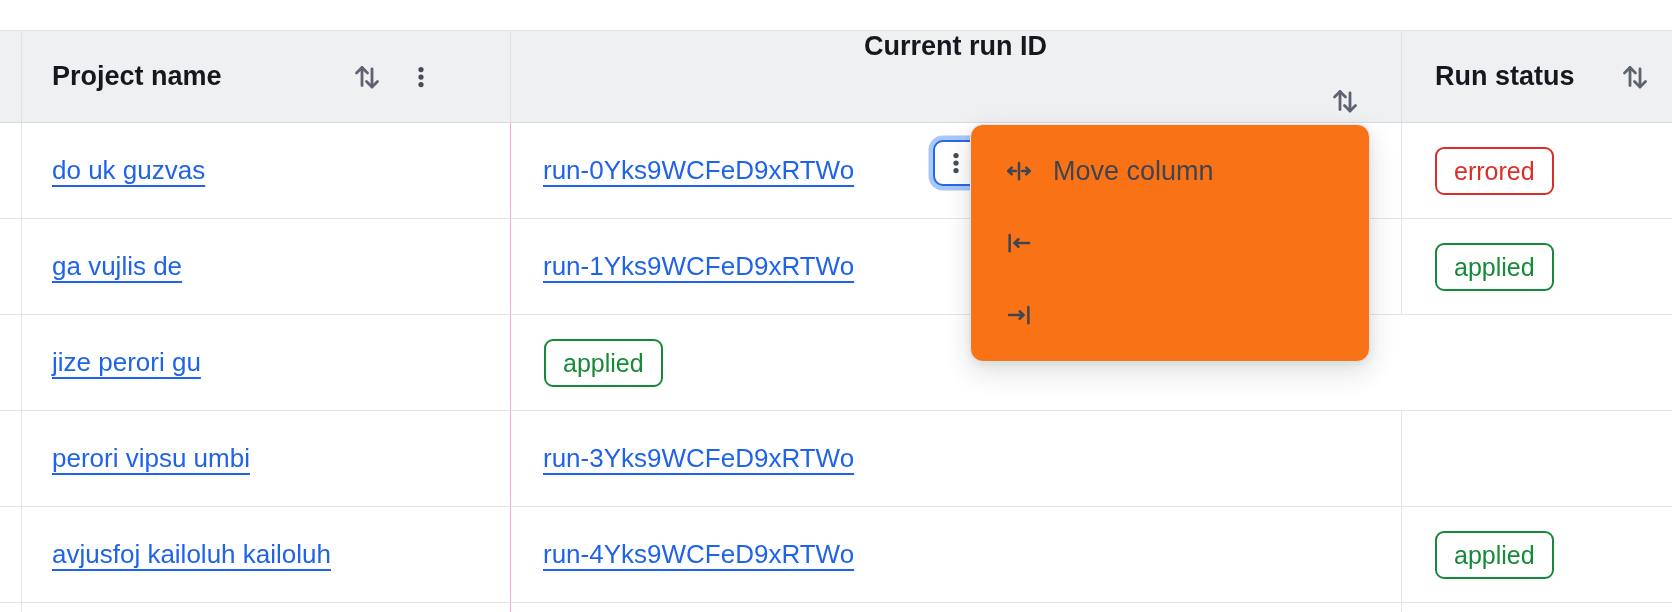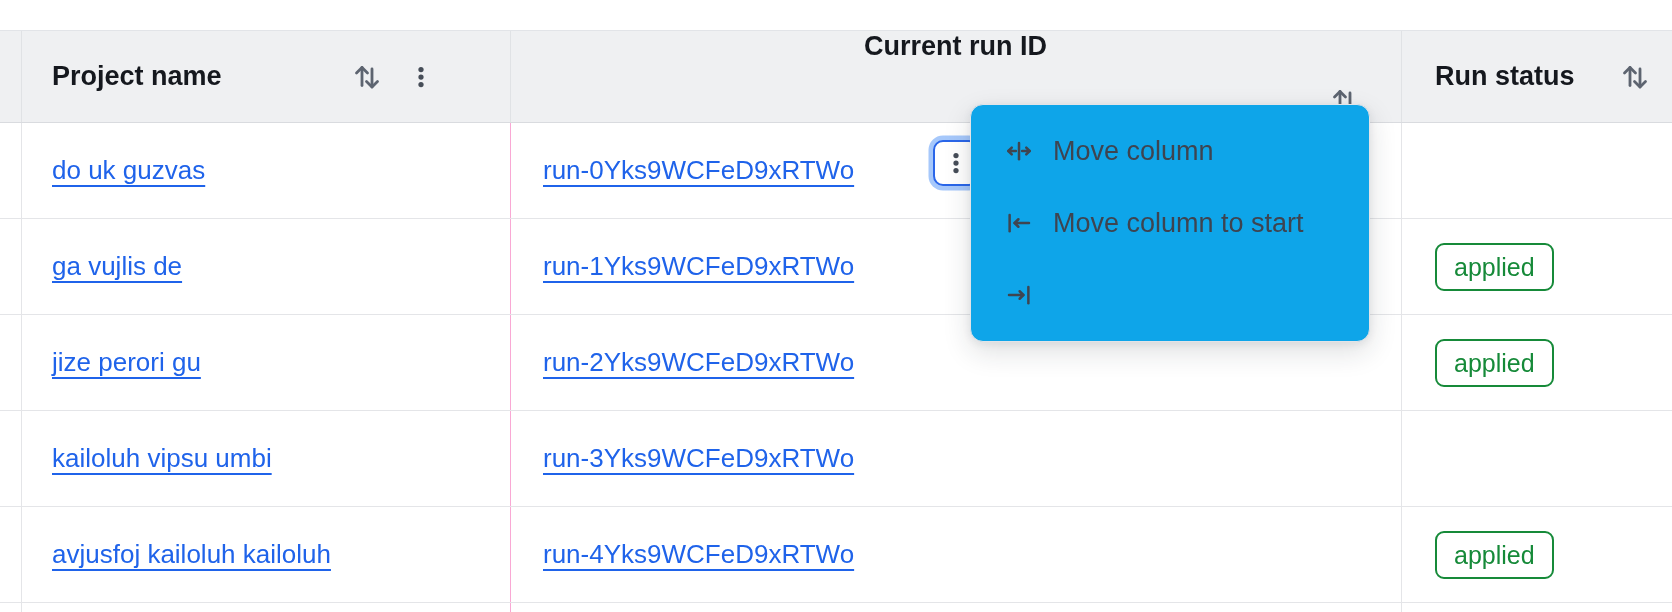--- a/index.html
+++ b/index.html
@@ -36,21 +36,21 @@
 
   a.cell-link { color:var(--link,#1f63ea); font-size:26px; text-decoration:underline;
                 text-decoration-thickness:2px; text-underline-offset:6px; cursor:pointer;
                 white-space:nowrap; }
 
   .badge { display:inline-block; font-size:25px; line-height:1.2; padding:7px 17px;
            border:2px solid currentColor; border-radius:9px; background:#fff;
            white-space:nowrap; }
 
   
-  .col-menu { position:absolute; left:970px; top:104px; width:400px; background:#0ea5e9;
+  .col-menu { position:absolute; left:970px; top:124px; width:400px; background:#f97316;
               border:1px solid #e2e4e8; border-radius:13px; padding:10px 0; z-index:40;
               box-shadow:0 10px 28px rgba(28,32,44,.14), 0 2px 8px rgba(28,32,44,.07); }
   .menu-item { height:72px; display:flex; align-items:center; gap:19px;
                padding:0 20px 0 33px; font-size:27px; color:#3e4450; cursor:pointer; }
   .mi-icon { width:30px; height:30px; flex:none; display:flex; align-items:center; }
 
   svg { display:block; }
 </style>
 </head>
 <body>
@@ -123,52 +123,52 @@
 
   <div class="tbody" id="tbody">
   <div class="trow">
     <div class="td td-gutter"></div>
     <div class="td td-project">
       <a class="cell-link">do uk guzvas</a>
     </div>
     <div class="td td-run">
       <a class="cell-link">run-0Yks9WCFeD9xRTWo</a>
     </div>
+    <div class="td td-status">
+      <span class="badge" style="color: rgb(220, 46, 40);">errored</span>
+    </div>
   </div>
 
   <div class="trow">
     <div class="td td-gutter"></div>
     <div class="td td-project">
       <a class="cell-link">ga vujlis de</a>
     </div>
     <div class="td td-run">
       <a class="cell-link">run-1Yks9WCFeD9xRTWo</a>
     </div>
     <div class="td td-status">
       <span class="badge" style="color: rgb(22, 138, 57);">applied</span>
     </div>
   </div>
 
   <div class="trow">
     <div class="td td-gutter"></div>
     <div class="td td-project">
       <a class="cell-link">jize perori gu</a>
     </div>
-    <div class="td td-run">
-      <a class="cell-link">run-2Yks9WCFeD9xRTWo</a>
-    </div>
     <div class="td td-status">
       <span class="badge" style="color: rgb(22, 138, 57);">applied</span>
     </div>
   </div>
 
   <div class="trow">
     <div class="td td-gutter"></div>
     <div class="td td-project">
-      <a class="cell-link">kailoluh vipsu umbi</a>
+      <a class="cell-link">perori vipsu umbi</a>
     </div>
     <div class="td td-run">
       <a class="cell-link">run-3Yks9WCFeD9xRTWo</a>
     </div>
   </div>
 
   <div class="trow">
     <div class="td td-gutter"></div>
     <div class="td td-project">
       <a class="cell-link">avjusfoj kailoluh kailoluh</a>
@@ -204,21 +204,20 @@
     <span class="mi-label">Move column</span>
   </div>
   <div class="menu-item">
     <span class="mi-icon">
       <svg width="30" height="30" viewBox="0 0 24 24" fill="none" stroke="#3f4550" stroke-width="2" stroke-linecap="round" stroke-linejoin="round">
         <path d="M4.5 5.5 V18.5"></path>
         <path d="M20 12 H8.5"></path>
           <path d="M11.5 9 L8.5 12 L11.5 15"></path>
       </svg>
     </span>
-    <span class="mi-label">Move column to start</span>
   </div>
   <div class="menu-item">
     <span class="mi-icon">
       <svg width="30" height="30" viewBox="0 0 24 24" fill="none" stroke="#3f4550" stroke-width="2" stroke-linecap="round" stroke-linejoin="round">
         <path d="M19.5 5.5 V18.5"></path>
         <path d="M4 12 H15.5"></path>
           <path d="M12.5 9 L15.5 12 L12.5 15"></path>
       </svg>
     </span>
   </div>

